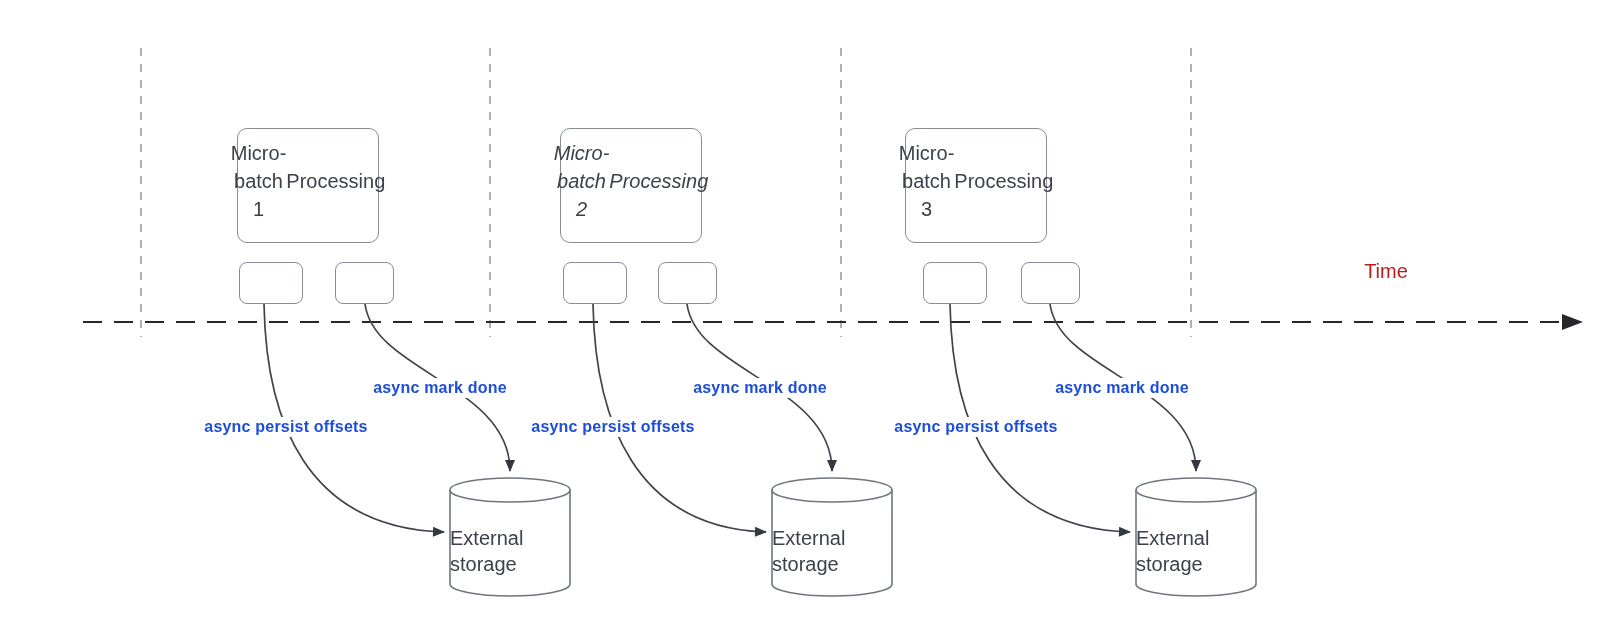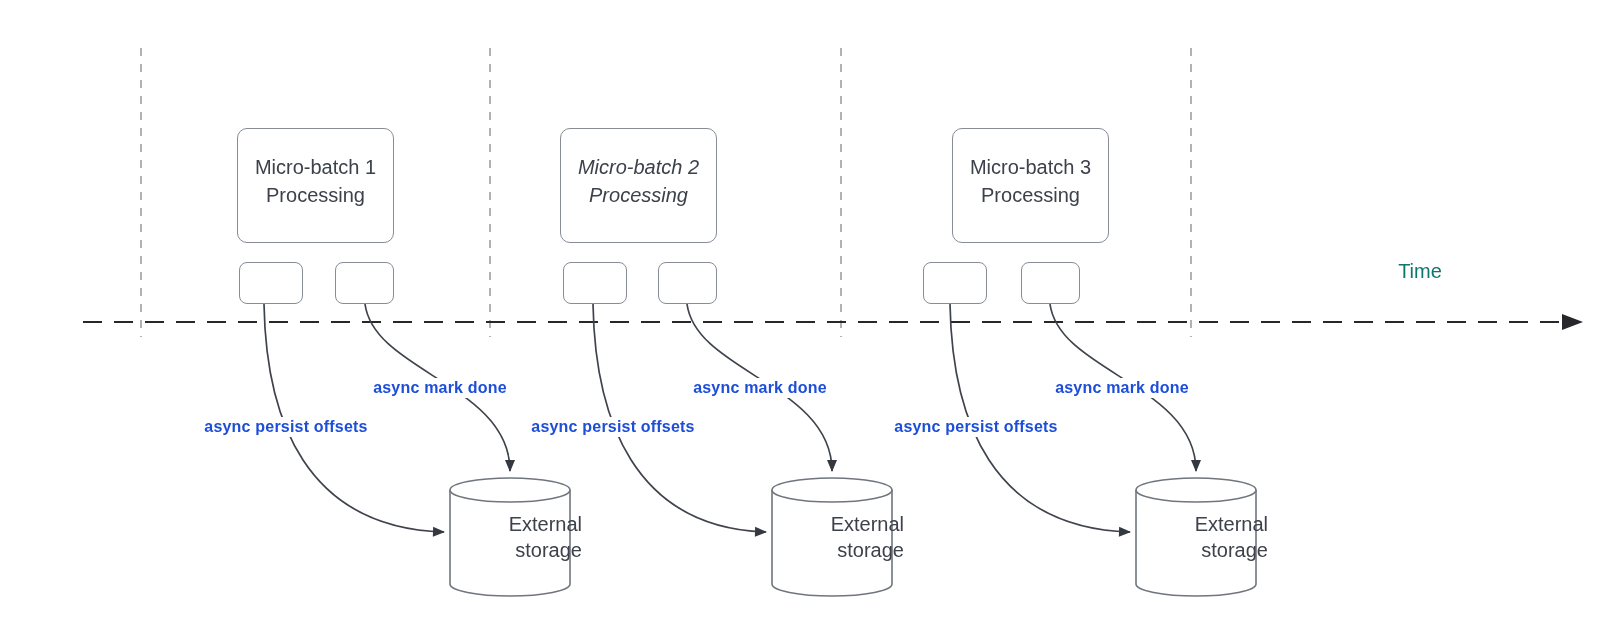--- a/index.html
+++ b/index.html
@@ -12,50 +12,50 @@
     overflow: hidden;
   }
   #shape-layer {
     position: absolute;
     left: 0; top: 0;
     width: 1600px; height: 642px;
   }
   .mb-box {
     position: absolute;
     top: 128px;
-    width: 157px;
+    width: 142px;
     height: 115px;
     box-sizing: border-box;
     border: 1.5px solid #878c95;
     border-radius: 10px;
     background: #ffffff;
     display: flex;
-    flex-direction: column;
+    flex-direction: row;
     align-items: center;
     justify-content: center;
     padding-bottom: 9px;
     text-align: center;
     font-size: 20px;
     line-height: 28px;
     color: #3c414b;
   }
   .conn-box {
     position: absolute;
     top: 262px;
     height: 42px;
     box-sizing: border-box;
     border: 1.5px solid #878c95;
     border-radius: 8px;
     background: #ffffff;
   }
   .cyl-label {
     position: absolute;
-    top: 511px;
+    top: 525px;
     width: 132px;
-    text-align: right;
+    text-align: left;
     font-size: 20px;
     line-height: 26px;
     color: #3c414b;
   }
   .edge-label {
     position: absolute;
     transform: translate(-50%, -50%);
     font-size: 16px;
     font-weight: bold;
     letter-spacing: 0.2px;
@@ -63,23 +63,22 @@
     background: #ffffff;
     padding: 1px 3px;
     white-space: nowrap;
   }
   .time-label {
     position: absolute;
     left: 1386px;
     top: 271px;
     transform: translate(-50%, -50%);
     font-size: 20px;
-    color: #0f766e;
+    color: #b91c1c;
     white-space: nowrap;
-    margin-left: 34px;
   }
 </style>
 </head>
 <body>
 
 <div id="canvas">
 
   <svg id="shape-layer" width="1600" height="642" viewBox="0 0 1600 642" xmlns="http://www.w3.org/2000/svg">
     <defs>
       <marker id="arrowhead" markerUnits="userSpaceOnUse" markerWidth="14" markerHeight="12" viewBox="0 0 14 12" refX="12" refY="6" orient="auto">
@@ -119,21 +118,21 @@
   </svg>
 
   <div class="mb-box" style="left:237px;">
     <span>Micro-batch 1</span>
     <span>Processing</span>
   </div>
   <div class="mb-box" style="left:560px;font-style:italic;">
     <span>Micro-batch 2</span>
     <span>Processing</span>
   </div>
-  <div class="mb-box" style="left:952px;">
+  <div class="mb-box" style="left:905px;">
     <span>Micro-batch 3</span>
     <span>Processing</span>
   </div>
 
   <div class="conn-box" style="left:239px; width:64px;"></div>
   <div class="conn-box" style="left:335px; width:59px;"></div>
   <div class="conn-box" style="left:563px; width:64px;"></div>
   <div class="conn-box" style="left:658px; width:59px;"></div>
   <div class="conn-box" style="left:923px; width:64px;"></div>
   <div class="conn-box" style="left:1021px; width:59px;"></div>

